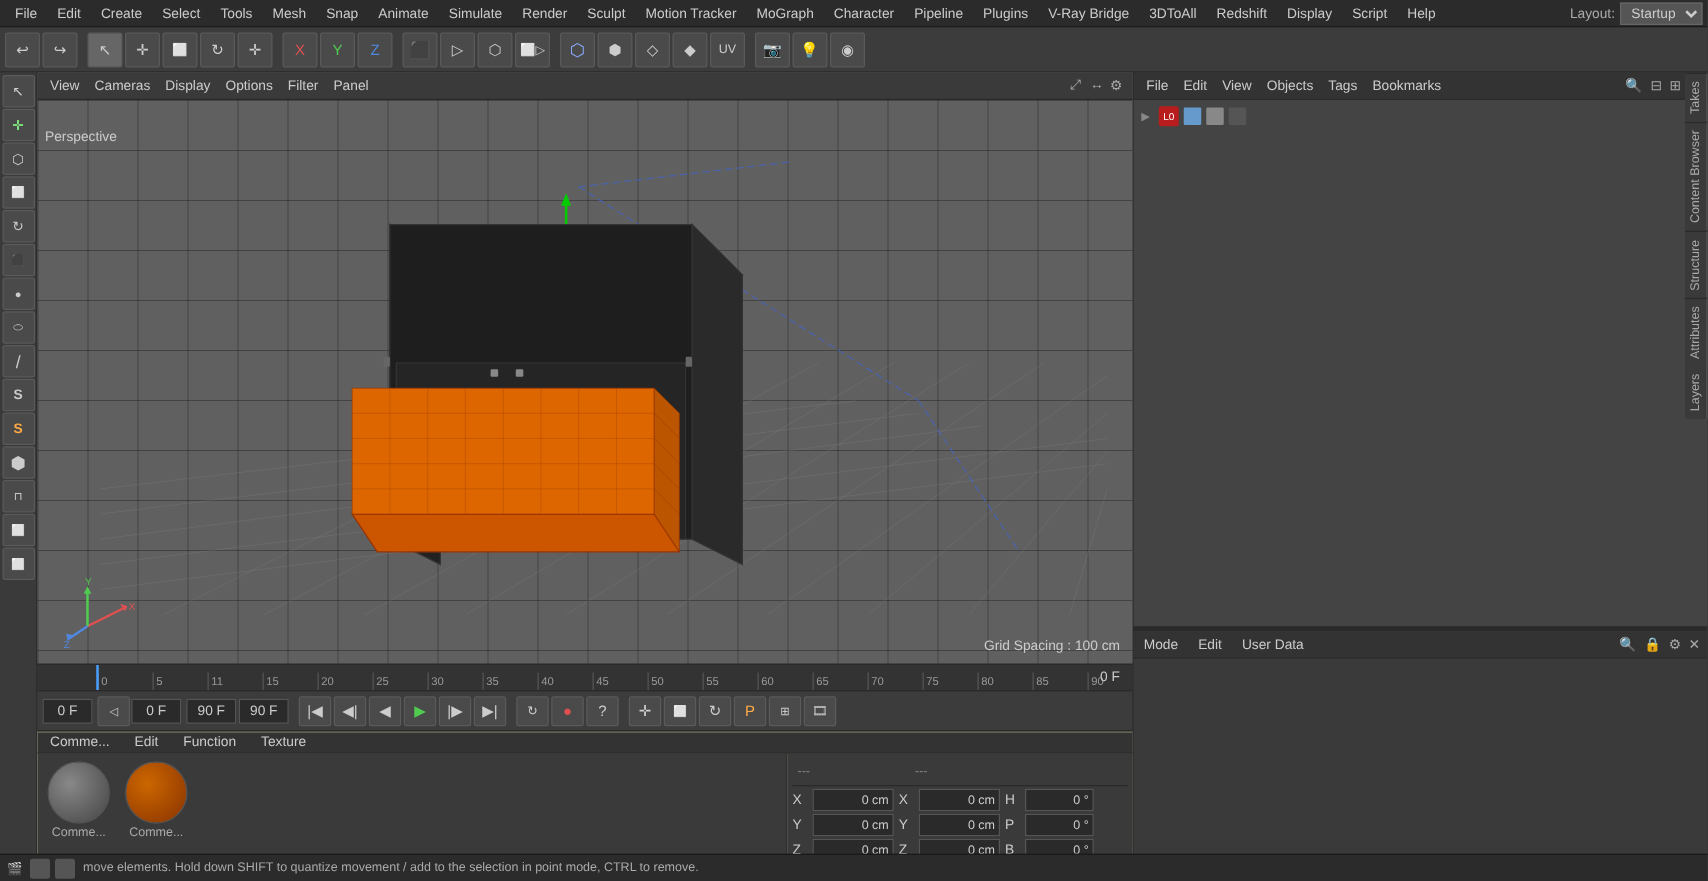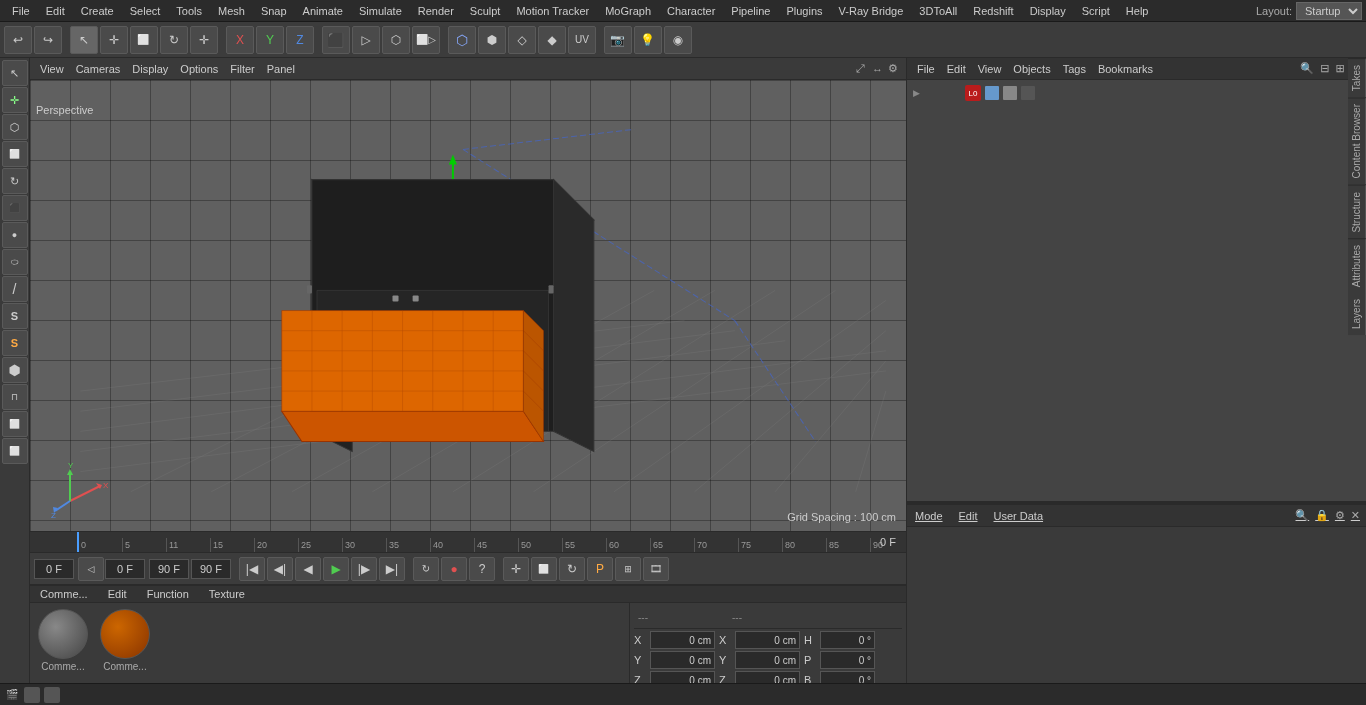--- a/index.html
+++ b/index.html
@@ -353,21 +353,20 @@
       flex-direction: column;
     }
     #attrs-panel-header {
       height: 22px;
       background: #333;
       display: flex;
       align-items: center;
       padding: 0 4px;
       border-bottom: 1px solid #2a2a2a;
       gap: 8px;
-      text-decoration: underline;
     }
     .attr-hdr { color: #ccc; font-size: 11px; cursor: pointer; padding: 2px 4px; }
     .attr-icons-right { margin-left: auto; display: flex; gap: 2px; }
 
     
     #status-bar {
       height: 22px;
       background: #2b2b2b;
       border-top: 1px solid #1a1a1a;
       display: flex;
@@ -728,21 +727,21 @@
         <span class="obj-icon">🔍</span>
         <span class="obj-icon">⊟</span>
         <span class="obj-icon">⊞</span>
         <span class="obj-icon">✕</span>
       </div>
     </div>
 
     <div id="object-list">
       <div class="obj-row">
         <span class="obj-expand">▶</span>
-        <div class="obj-icon-sm" style="background:#b91c1c; font-size:8px; color:#fff;margin-left:38px;">L0</div>
+        <div class="obj-icon-sm" style="background:#b91c1c; font-size:8px; color:#fff;">L0</div>
         <div class="obj-grey-sq" style="background:#6699cc; width:14px; height:14px;"></div>
         <div class="obj-grey-sq" style="background:#888;"></div>
         <div class="obj-grey-sq" style="background:#555;"></div>
       </div>
     </div>
 
     <div id="right-divider"></div>
 
     <div id="attributes-panel">
       <div id="attrs-panel-header">
@@ -769,13 +768,14 @@
     </div>
 
   </div>
 
 </div>
 
 <div id="status-bar">
   <span style="margin-right:6px;">🎬</span>
   <span style="width:16px; height:16px; background:#555; border-radius:2px; margin-right:4px; display:inline-block;"></span>
   <span style="width:16px; height:16px; background:#555; border-radius:2px; margin-right:6px; display:inline-block;"></span>
+  <span>move elements. Hold down SHIFT to quantize movement / add to the selection in point mode, CTRL to remove.</span>
 </div>
 
 </body></html>

